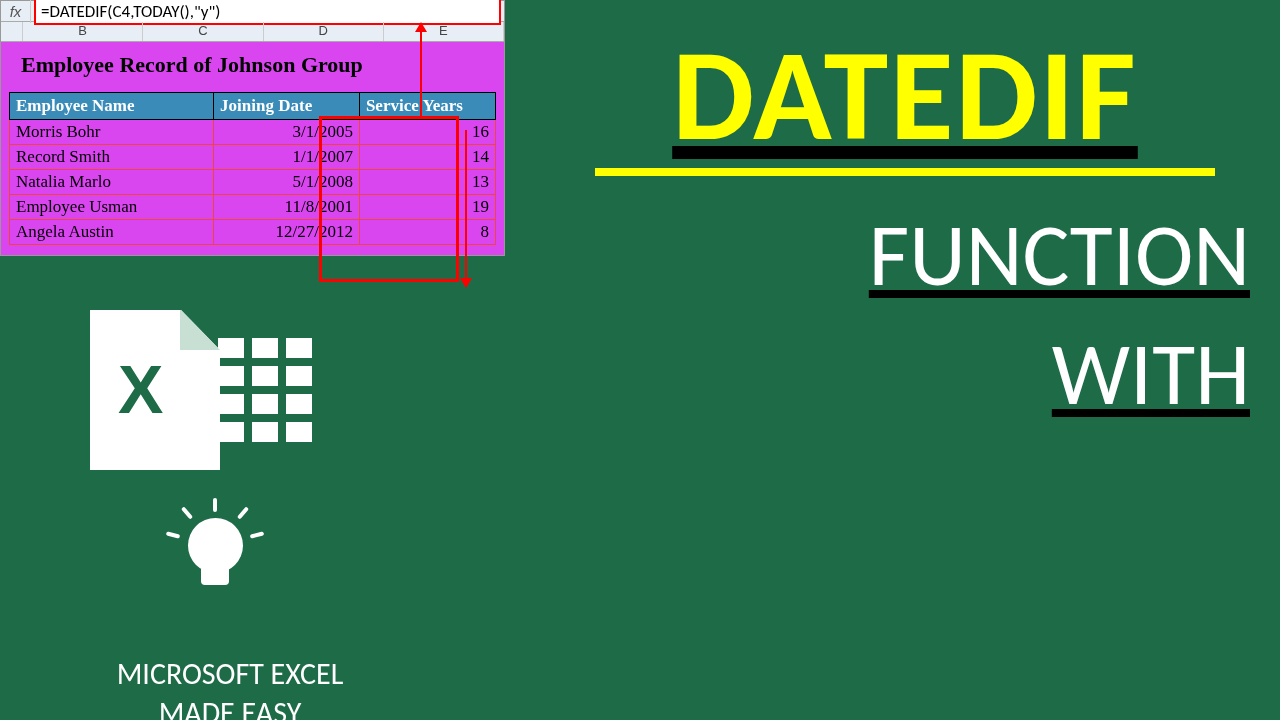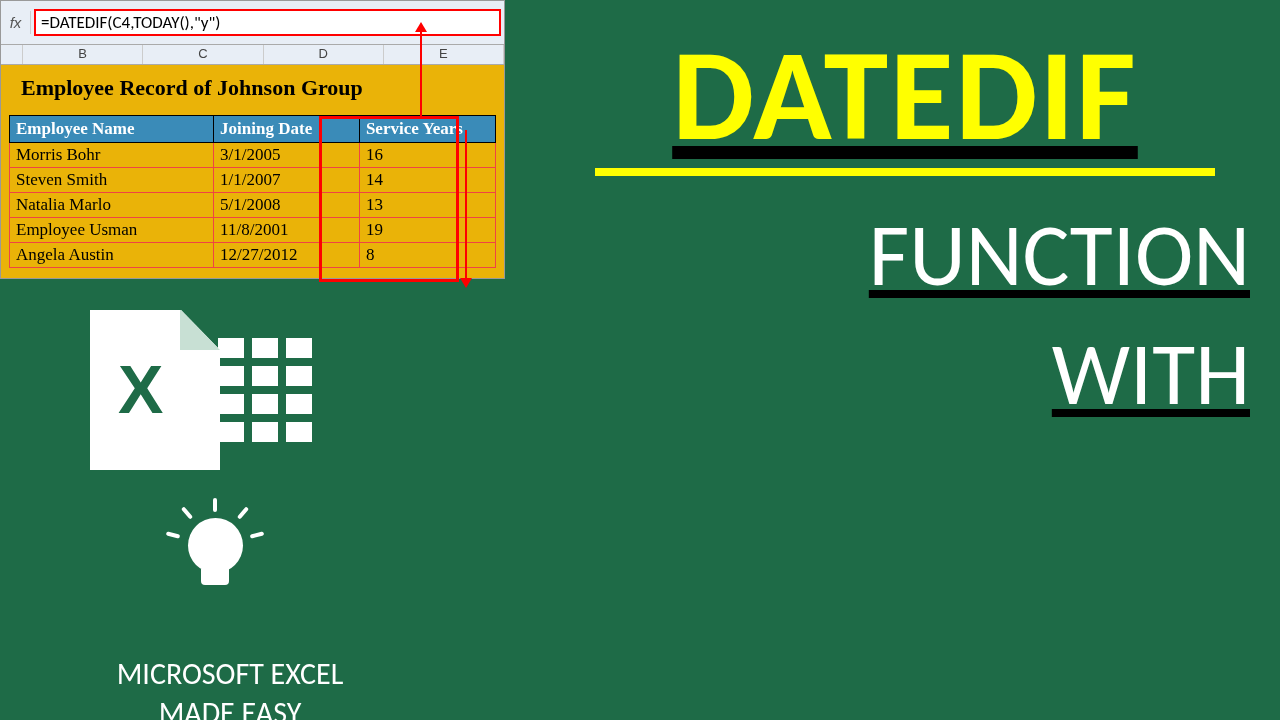--- a/index.html
+++ b/index.html
@@ -19,21 +19,21 @@
     left: 0;
     width: 505px;
     background: #d6e0ec;
     border: 1px solid #999;
   }
   .formula-bar {
     display: flex;
     align-items: center;
     background: #e8eef6;
     border-bottom: 1px solid #aaa;
-    height: 44px;
+    height: 21px;
   }
   .fx-label {
     width: 30px;
     text-align: center;
     font-style: italic;
     font-size: 15px;
     color: #555;
     border-right: 1px solid #ccc;
     padding: 3px 0;
   }
@@ -56,21 +56,21 @@
   .rownum-spacer { width: 22px; border-right: 1px solid #ccc; }
   .col-h {
     flex: 1;
     text-align: center;
     font-size: 13px;
     color: #444;
     border-right: 1px solid #ccc;
     padding-top: 1px;
   }
   .sheet-body {
-    background: #eab308;
+    background: #d946ef;
     padding: 6px 8px 10px 8px;
   }
   .title-row {
     font-family: "Times New Roman", serif;
     font-weight: bold;
     font-size: 22px;
     padding: 4px 0 14px 12px;
   }
   table.data {
     border-collapse: collapse;
@@ -83,21 +83,21 @@
     color: #fff;
     font-weight: bold;
     text-align: left;
     padding: 3px 6px;
     border: 1px solid #000;
   }
   table.data td {
     border: 1px solid #ef4444;
     padding: 2px 6px;
   }
-  table.data td.num { }
+  table.data td.num { text-align: right; }
   
   .service-box {
     position: absolute;
     border: 3px solid red;
     pointer-events: none;
   }
   .service-box.col {
     top: 116px;
     left: 319px;
     width: 140px;
@@ -293,21 +293,21 @@
           <th style="width:28%">Service Years</th>
         </tr>
       </thead>
       <tbody id="tbody">
           <tr>
             <td>Morris Bohr</td>
             <td class="num">3/1/2005</td>
             <td class="num">16</td>
           </tr>
           <tr>
-            <td>Steven Smith</td>
+            <td>Record Smith</td>
             <td class="num">1/1/2007</td>
             <td class="num">14</td>
           </tr>
           <tr>
             <td>Natalia Marlo</td>
             <td class="num">5/1/2008</td>
             <td class="num">13</td>
           </tr>
           <tr>
             <td>Employee Usman</td>

